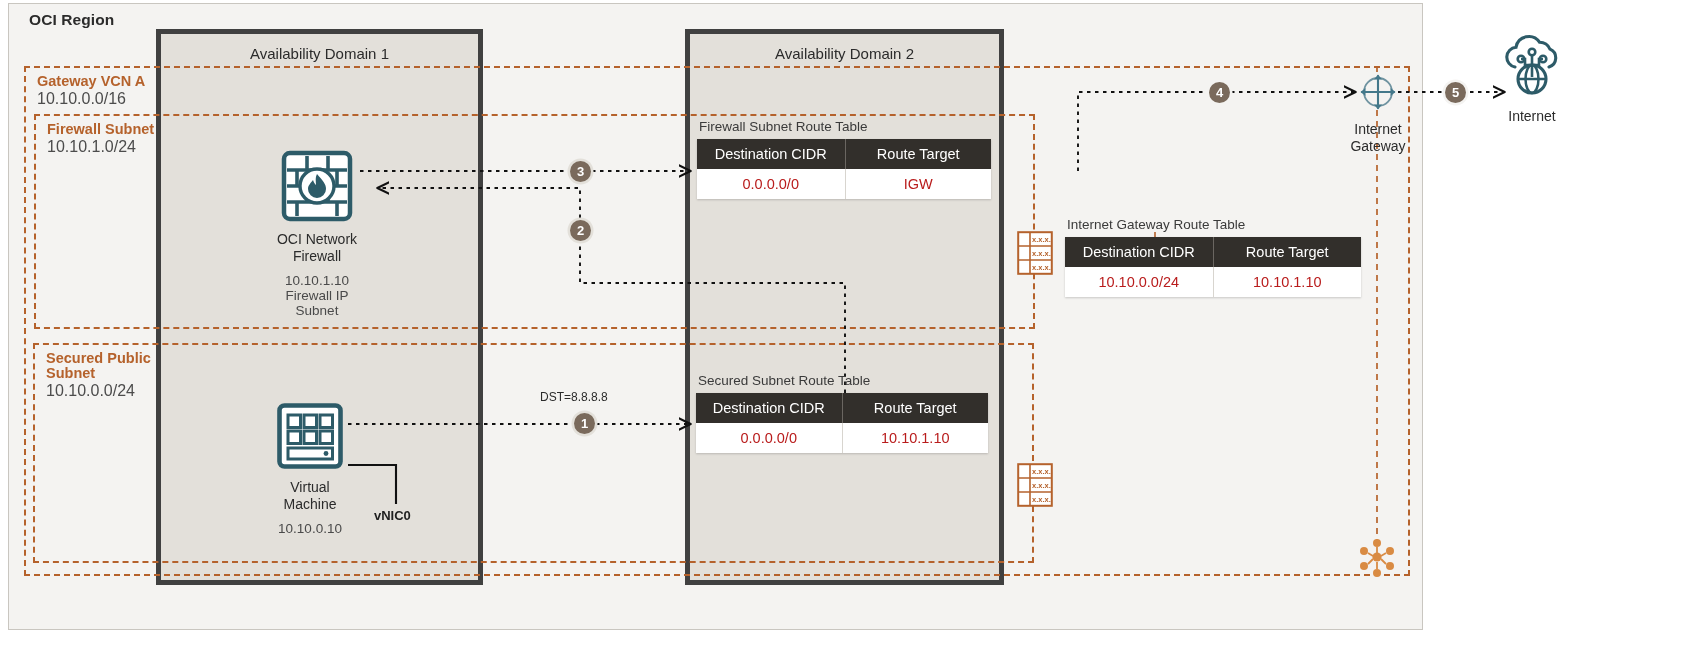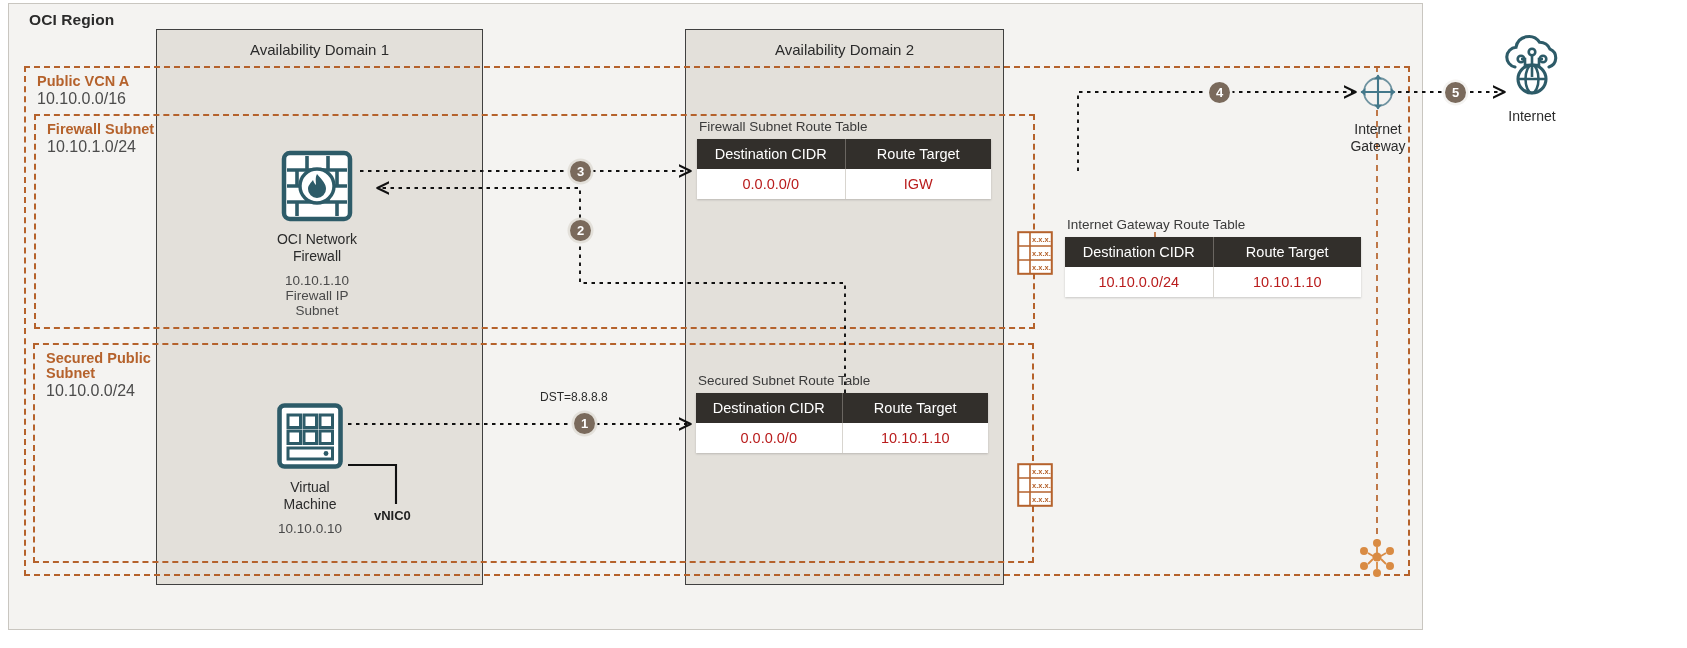--- a/index.html
+++ b/index.html
@@ -22,21 +22,21 @@
   .region-title {
     position: absolute; left: 20px; top: 7px;
     font-size: 15.5px; font-weight: bold; color: #2b2b2b;
     letter-spacing: .1px;
   }
 
   
   .ad {
     position: absolute;
     background: #e3e0da;
-    border: 1px solid #404040;
+    border: 5px solid #404040;
   }
   .ad-title {
     position: absolute; top: 11px; left: 0; right: 0;
     text-align: center; font-size: 15px; color: #2b2b2b;
   }
   #ad1 { left: 156px; top: 29px; width: 327px; height: 556px; }
   #ad2 { left: 685px; top: 29px; width: 319px; height: 556px; }
 
   
   .dbox { position: absolute; border: 2px dashed #b5622c; }
@@ -126,21 +126,21 @@
 
   <div class="ad" id="ad1">
     <div class="ad-title">Availability Domain 1</div>
   </div>
   <div class="ad" id="ad2">
     <div class="ad-title">Availability Domain 2</div>
   </div>
 
   <div class="dbox" id="vcn">
     <div class="dbox-label">
-      <span>Public VCN A</span>
+      <span>Gateway VCN A</span>
       <span class="dbox-cidr">10.10.0.0/16</span>
     </div>
   </div>
 
   <div class="dbox" id="fwsub">
     <div class="dbox-label">
       <span>Firewall Subnet</span>
       <span class="dbox-cidr">10.10.1.0/24</span>
     </div>
   </div>

